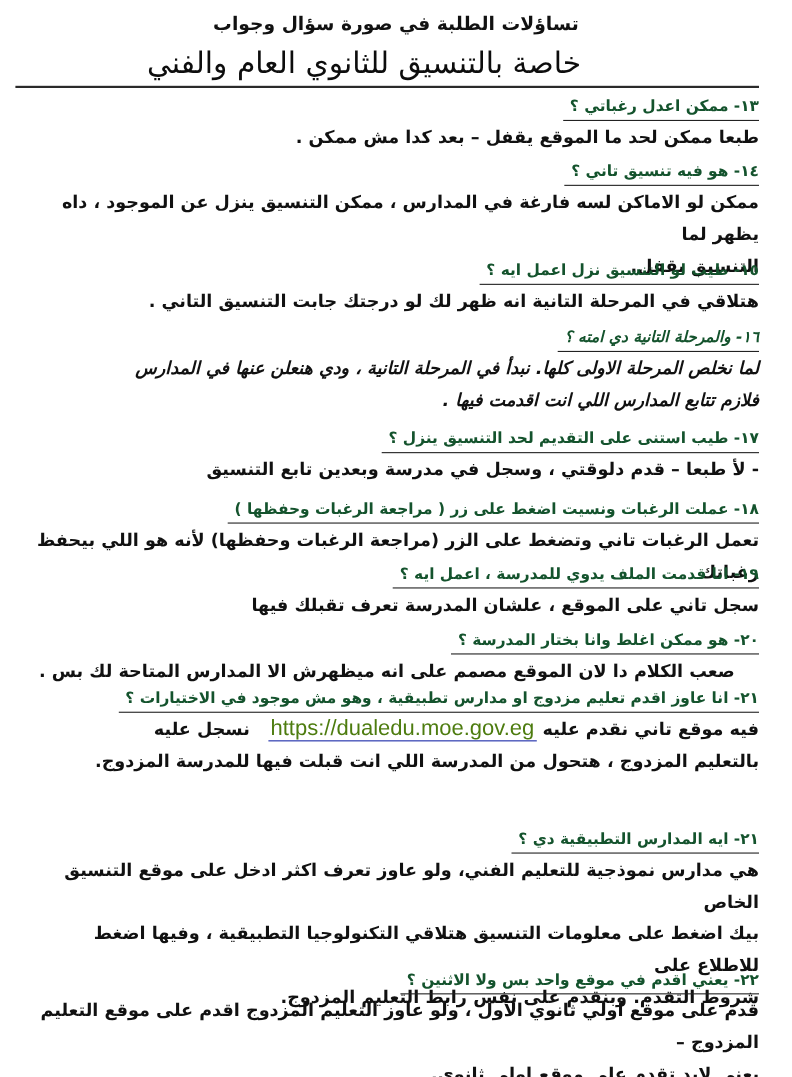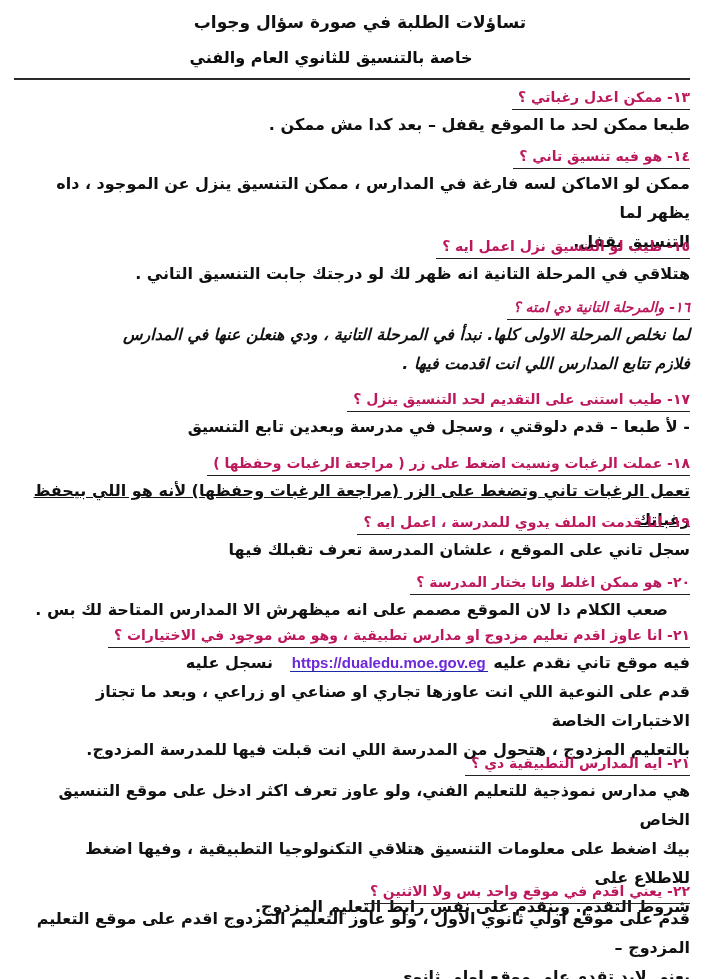--- a/index.html
+++ b/index.html
@@ -34,22 +34,22 @@
       font-weight: bold;
       line-height: 24px;
       color: #111;
     }
     .title {
       position: absolute;
       top: 42px;
       left: 0;
       width: 662px;
       text-align: center;
-      font-size: 16px;
-      font-weight: bold;
+      font-size: 27px;
+      font-weight: normal;
       line-height: 32px;
       color: #0d0d0d;
       letter-spacing: 0.2px;
     }
     .header-rule {
       position: absolute;
       top: 78px;
       left: 14px;
       width: 676px;
       height: 2px;
@@ -60,48 +60,48 @@
       right: 30px;
       width: 660px;
     }
     .q {
       display: block;
       text-align: right;
       font-size: 14px;
       font-weight: bold;
       line-height: 22px;
       height: 24px;
-      color: #be185d;
+      color: #14532d;
       position: relative;
     }
     .q-inner {
       display: inline-block;
       border-bottom: 1.5px solid #222;
       padding-bottom: 1px;
       padding-left: 6px;
     }
     .a {
       text-align: right;
       font-size: 16px;
       line-height: 29px;
       color: #111;
       font-weight: 600;
     }
     .a.indent {
       padding-right: 22px;
     }
     .link {
-      color: #6d28d9;
+      color: #4d7c0f;
       font-family: "Liberation Sans", sans-serif;
-      font-weight: bold;
+      font-weight: normal;
       direction: ltr;
       unicode-bidi: embed;
       border-bottom: 1.5px solid #1a2aa8;
       padding: 0 2px;
-      font-size: 15px;
+      font-size: 20px;
     }
   </style>
 </head>
 <body>
 
 <div class="page">
 
   <div class="subtitle">تساؤلات الطلبة في صورة سؤال وجواب</div>
   <div class="title">خاصة بالتنسيق للثانوي العام والفني</div>
   <div class="header-rule"></div>
@@ -126,21 +126,21 @@
     <div class="q"><span class="q-inner">١٦- والمرحلة التانية دي امته ؟</span></div>
     <div class="a">لما نخلص المرحلة الاولى كلها. نبدأ في المرحلة التانية ، ودي هنعلن عنها في المدارس</div>
     <div class="a">فلازم تتابع المدارس اللي انت اقدمت فيها .</div>
   </div>
 
   <div class="qa" style="top:388px;">
     <div class="q"><span class="q-inner">١٧- طيب استنى على التقديم لحد التنسيق ينزل ؟</span></div>
     <div class="a">- لأ طبعا – قدم دلوقتي ، وسجل في مدرسة وبعدين تابع التنسيق</div>
   </div>
 
-  <div class="qa" style="top:452px;text-decoration:underline;">
+  <div class="qa" style="top:452px;">
     <div class="q"><span class="q-inner">١٨- عملت الرغبات ونسيت اضغط على زر ( مراجعة الرغبات وحفظها )</span></div>
     <div class="a">تعمل الرغبات تاني وتضغط على الزر (مراجعة الرغبات وحفظها) لأنه هو اللي بيحفظ رغباتك</div>
   </div>
 
   <div class="qa" style="top:511px;">
     <div class="q"><span class="q-inner">١٩- انا قدمت الملف يدوي للمدرسة ، اعمل ايه ؟</span></div>
     <div class="a">سجل تاني على الموقع ، علشان المدرسة تعرف تقبلك فيها</div>
   </div>
 
   <div class="qa" style="top:571px;">
@@ -149,21 +149,20 @@
   </div>
 
   <div class="qa" style="top:624px;">
     <div class="q"><span class="q-inner">٢١- انا عاوز اقدم تعليم مزدوج او مدارس تطبيقية ، وهو مش موجود في الاختيارات ؟</span></div>
     <div class="a">
       <span>فيه موقع تاني نقدم عليه</span>
       <span class="link">https://dualedu.moe.gov.eg</span>
       &nbsp;
       <span>نسجل عليه</span>
     </div>
-    <div class="a">قدم على النوعية اللي انت عاوزها تجاري او صناعي او زراعي ، وبعد ما تجتاز الاختبارات الخاصة</div>
     <div class="a">بالتعليم المزدوج ، هتحول من المدرسة اللي انت قبلت فيها للمدرسة المزدوج.</div>
   </div>
 
   <div class="qa" style="top:752px;">
     <div class="q"><span class="q-inner">٢١- ايه المدارس التطبيقية دي ؟</span></div>
     <div class="a">هي مدارس نموذجية للتعليم الفني، ولو عاوز تعرف اكثر ادخل على موقع التنسيق الخاص</div>
     <div class="a">بيك اضغط على معلومات التنسيق هتلاقي التكنولوجيا التطبيقية ، وفيها اضغط للاطلاع على</div>
     <div class="a">شروط التقدم. وبنقدم على نفس رابط التعليم المزدوج.</div>
   </div>
 

